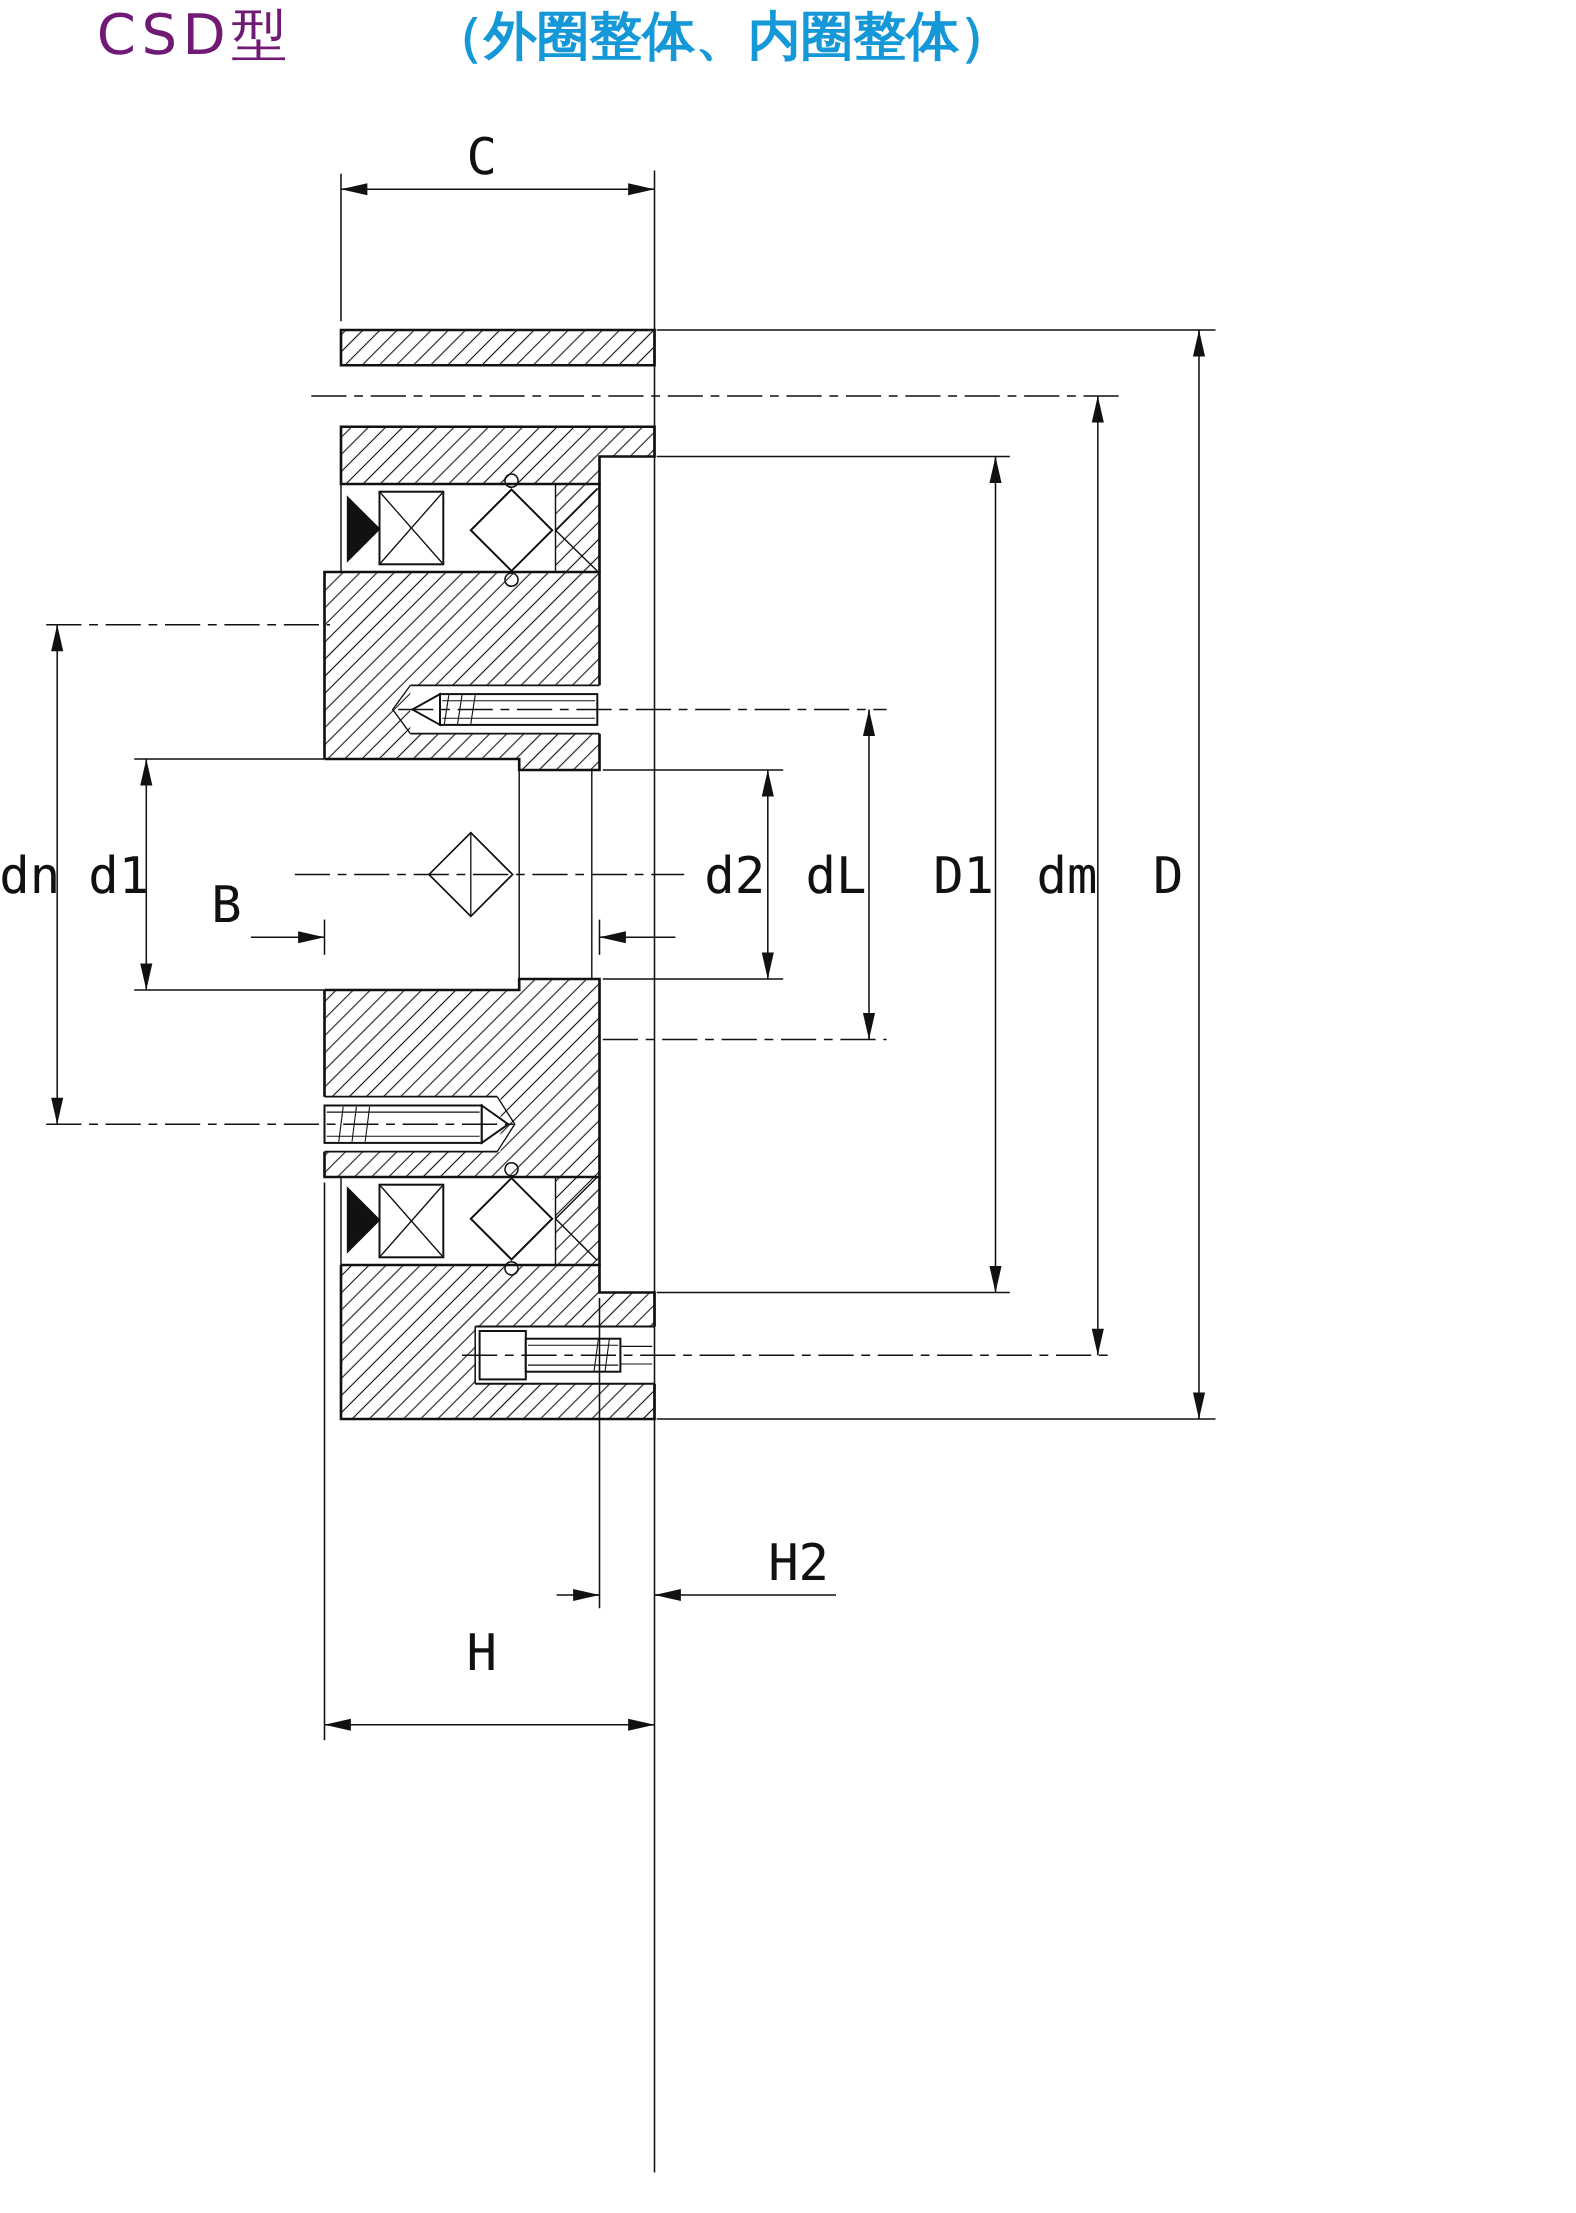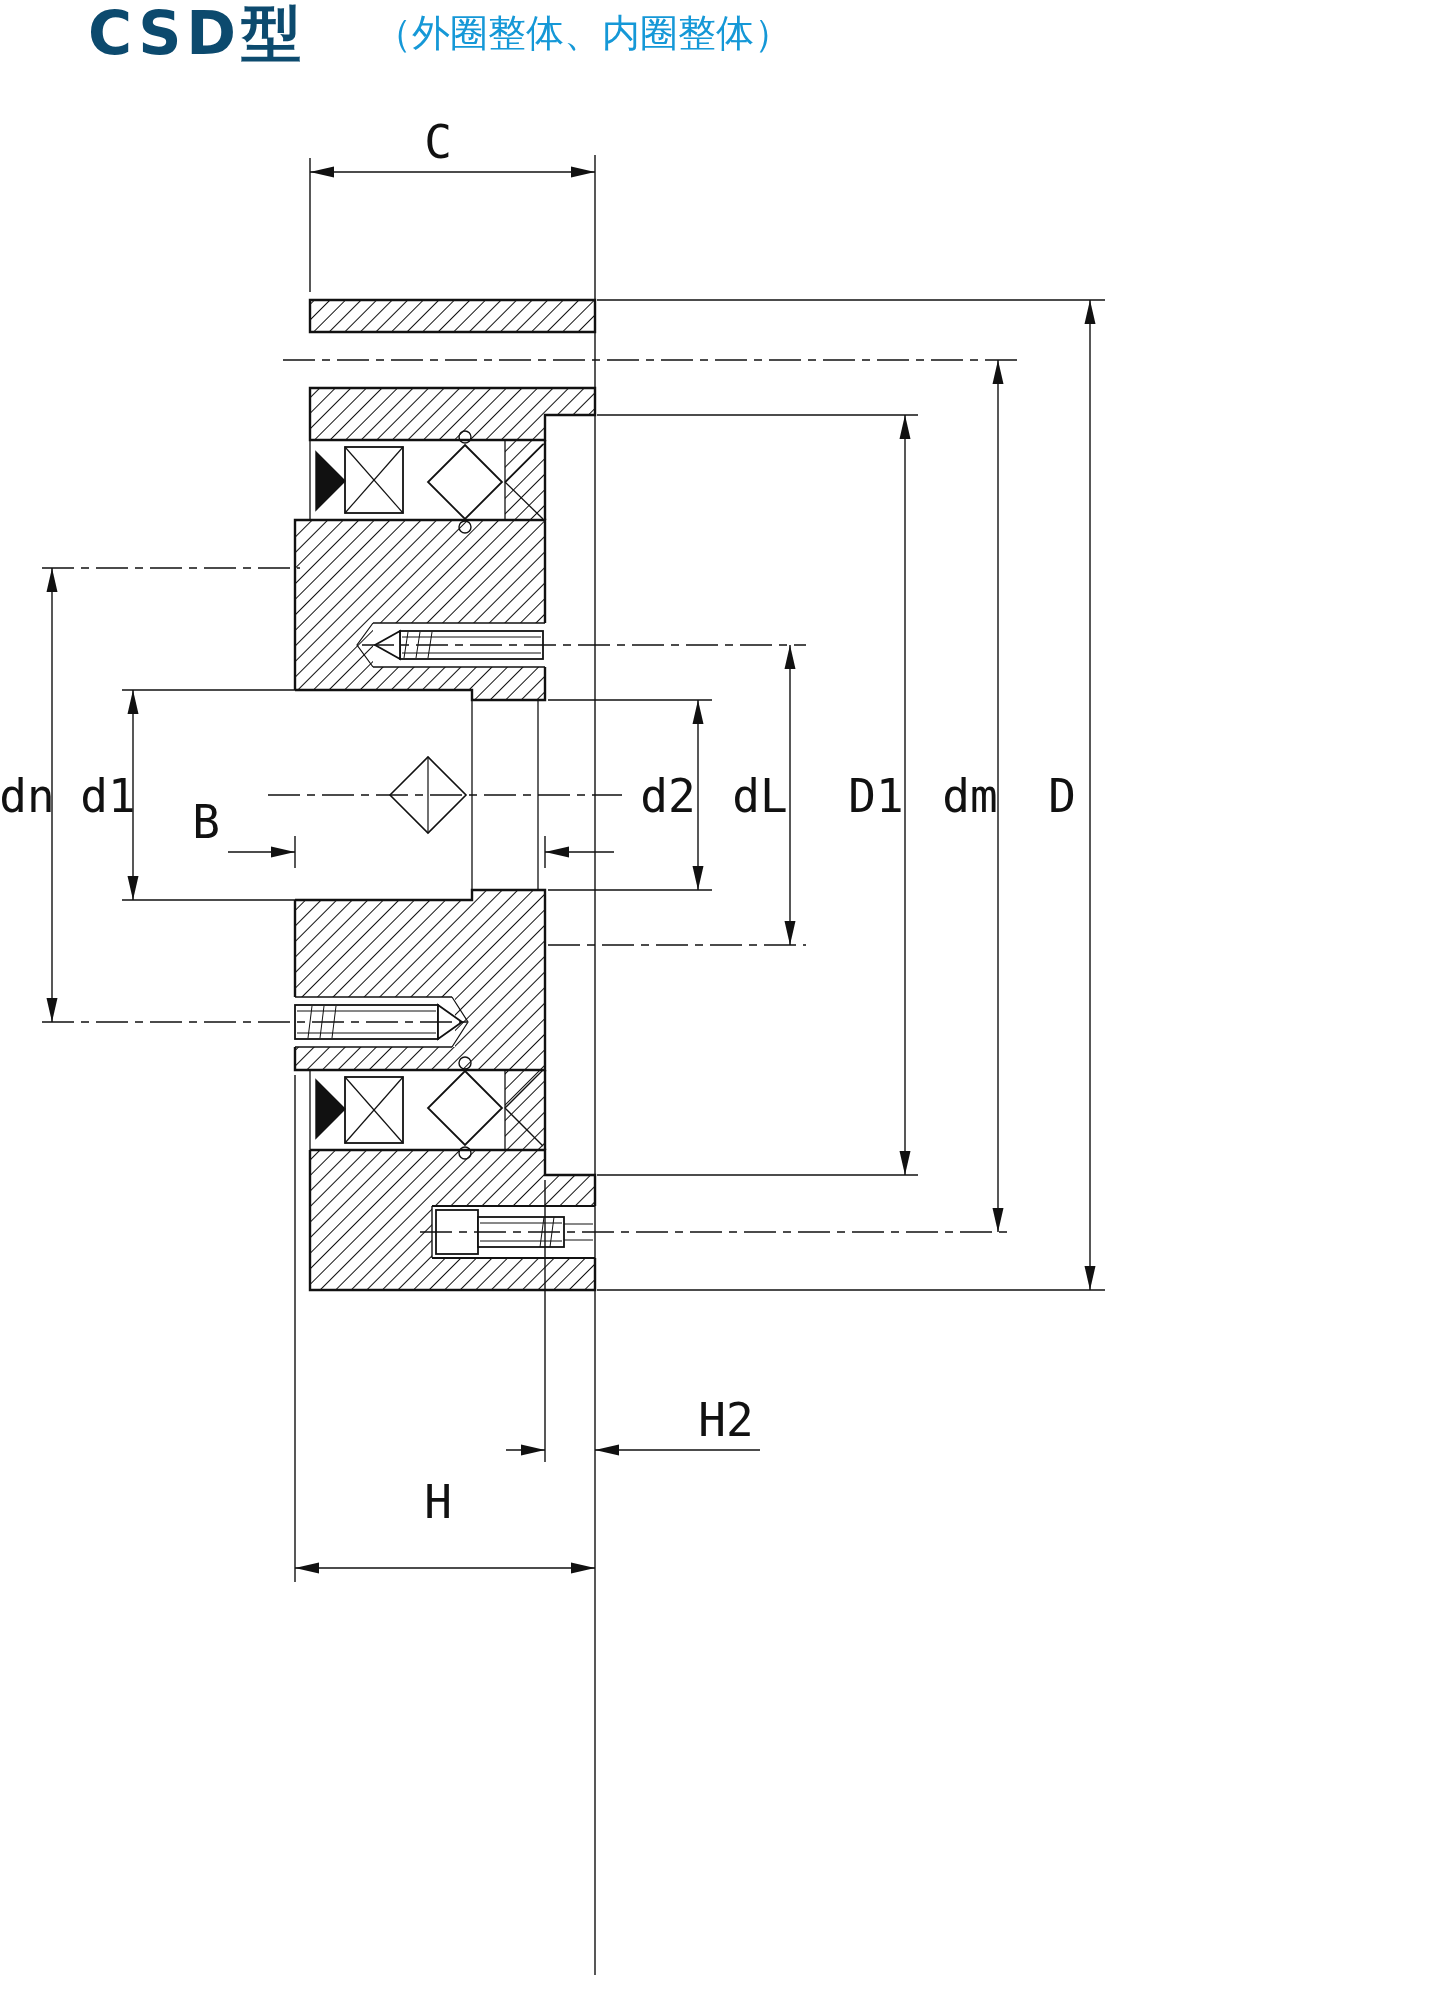--- a/index.html
+++ b/index.html
@@ -1,20 +1,20 @@
 <!DOCTYPE html>
 <html><head>
 <meta charset="utf-8">
 <style>
   html,body{margin:0;padding:0;background:#fff;}
   #page{position:relative;width:1433px;height:2012px;background:#fff;overflow:hidden;
         font-family:"DejaVu Sans",sans-serif;}
-  .title-model{position:absolute;left:88px;top:2px;font-size:60px;font-weight:700;
-        letter-spacing:5px;color:#0c4a6e;line-height:62px;white-space:nowrap;}
-  .title-desc{position:absolute;left:374px;top:2px;font-size:38px;font-weight:400;
+  .title-model{position:absolute;left:88px;top:2px;font-size:51px;font-weight:400;
+        letter-spacing:5px;color:#701a75;line-height:62px;white-space:nowrap;}
+  .title-desc{position:absolute;left:392px;top:2px;font-size:48px;font-weight:700;
         color:#1598d7;line-height:62px;white-space:nowrap;}
   svg{position:absolute;left:0;top:0;}
   .dimtext{font-family:"DejaVu Sans Mono",monospace;font-size:46px;fill:#111;}
 </style>
 </head>
 <body>
 
 <div id="page">
 
   <span class="title-model">CSD型</span>

